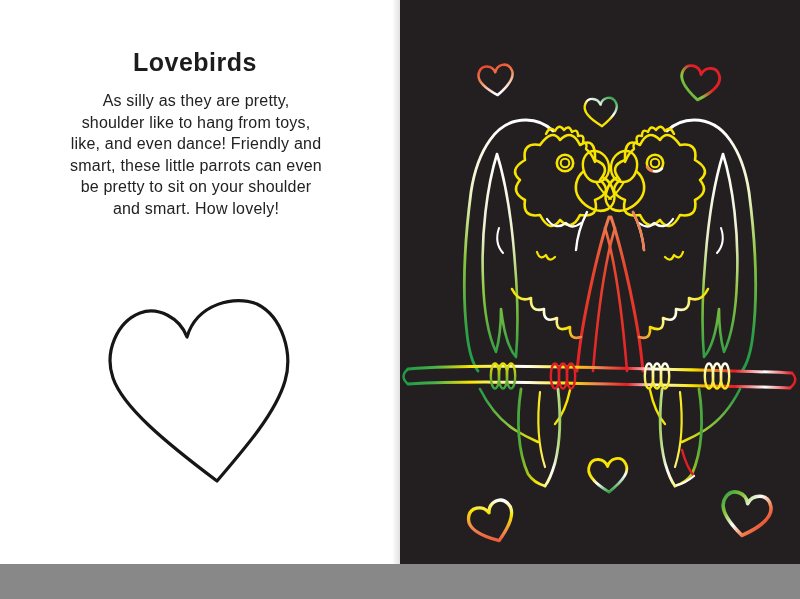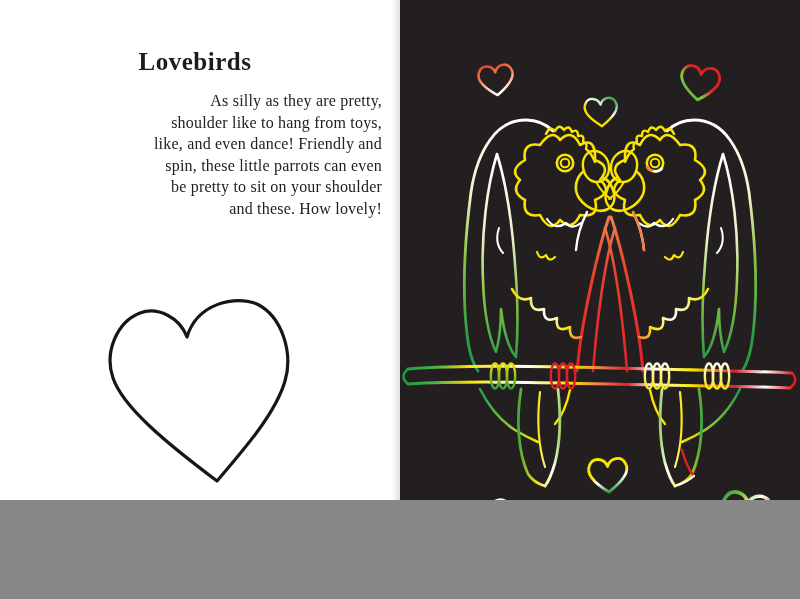--- a/index.html
+++ b/index.html
@@ -1,45 +1,45 @@
 <!DOCTYPE html>
 <html><head>
 <meta charset="utf-8">
 <style>
   html,body{margin:0;padding:0;background:#888;}
-  .spread{position:relative;width:800px;height:500px;overflow:hidden;background:#ffffff;
-          font-family:Liberation Serif, serif;}
+  .spread{position:relative;width:800px;height:564px;overflow:hidden;background:#ffffff;
+          font-family:Liberation Sans, sans-serif;}
   .page{position:absolute;top:0;height:599px;width:400px;}
   .page.left{left:0;background:#ffffff;}
   .page.right{left:400px;background:#231f20;}
   .gutter{position:absolute;top:0;left:392px;width:8px;height:599px;
           background:linear-gradient(to right,rgba(0,0,0,0) 0%,rgba(0,0,0,0.12) 100%);}
   .page-title{position:absolute;top:48px;left:0;width:390px;margin:0;text-align:center;
           font-size:25px;font-weight:700;color:#1c1c1c;letter-spacing:0.5px;}
-  .body-text{position:absolute;top:90px;left:10px;width:372px;text-align:right;
+  .body-text{position:absolute;top:90px;left:10px;width:372px;text-align:center;
           font-size:16px;line-height:21.5px;color:#222;font-weight:500;letter-spacing:0.2px;}
   svg{display:block;}
   svg path,svg circle,svg ellipse{fill:none;stroke-linecap:round;stroke-linejoin:round;}
   .heart-svg{position:absolute;top:280px;left:60px;}
   .art-svg{position:absolute;top:0;left:0;}
 </style>
 </head>
 <body>
 
 <div class="spread">
 
   <div class="page left">
     <h1 class="page-title">Lovebirds</h1>
     <div class="body-text">
       <div>As silly as they are pretty,</div>
       <div>shoulder like to hang from toys,</div>
       <div>like, and even dance! Friendly and</div>
-      <div>spin, these little parrots can even</div>
+      <div>smart, these little parrots can even</div>
       <div>be pretty to sit on your shoulder</div>
-      <div>and these. How lovely!</div>
+      <div>and smart. How lovely!</div>
     </div>
     <svg class="heart-svg" width="260" height="230" viewBox="0 0 260 230">
       <path d="M 127,57 C 120,38 98,26 80,33 C 57,42 44,72 53,98
                C 63,127 105,162 157,201 C 187,166 216,132 225,101
                C 233,74 223,37 197,24 C 176,15 137,23 127,57 Z" stroke="#161616" stroke-width="3.2"></path>
     </svg>
   </div>
 
   <div class="gutter"></div>
 

